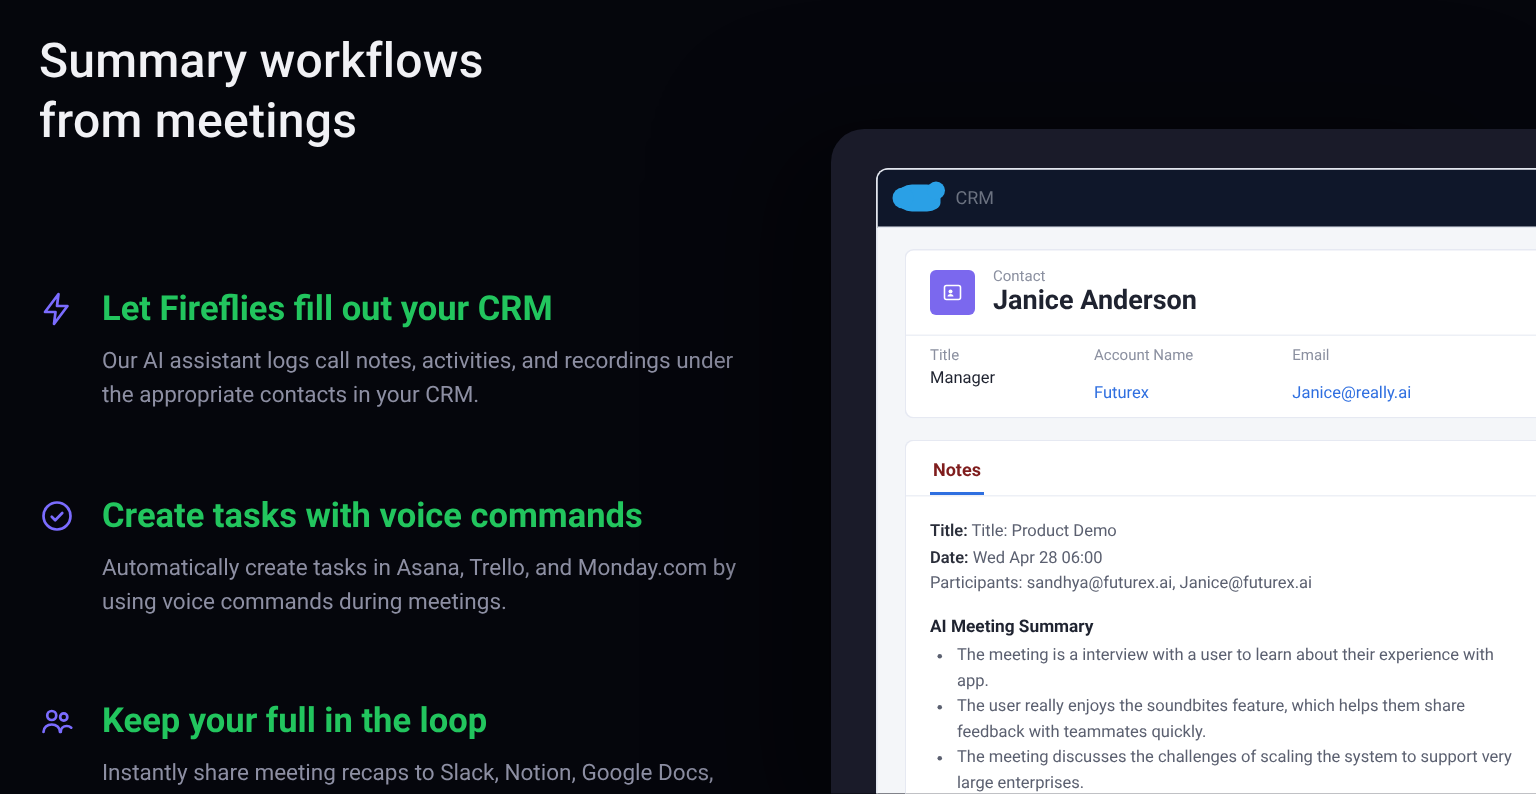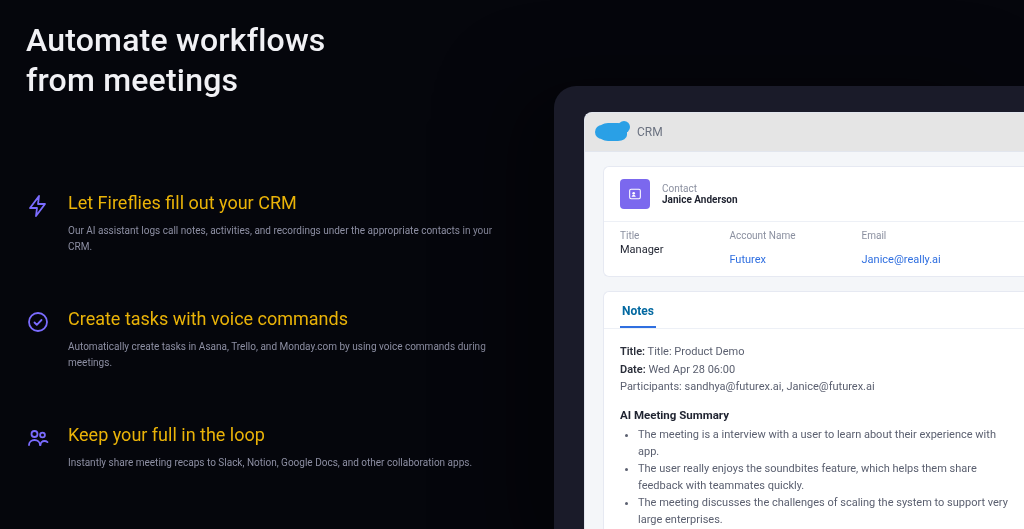--- a/index.html
+++ b/index.html
@@ -30,25 +30,25 @@
   }
   .blocks { display: flex; flex-direction: column; gap: 54px; }
   .block { display: flex; gap: 18px; }
   .block .icon {
     width: 24px; height: 24px; flex: 0 0 24px;
     color: #7b6cff;
     margin-top: 2px;
   }
   .block .txt { flex: 1; }
   .block-title {
-    font-size: 18px; font-weight: 400; color: #eab308;
+    font-size: 23px; font-weight: 700; color: #22c55e;
     margin-bottom: 10px;
   }
   .block-body {
-    font-size: 10px; line-height: 1.55; color: #8d8fa3;
+    font-size: 15px; line-height: 1.55; color: #8d8fa3;
     max-width: 430px;
   }
 
   .right {
     flex: 1;
     position: relative;
     display: flex;
     align-items: flex-start;
     justify-content: flex-end;
     padding-top: 66px;
@@ -70,21 +70,21 @@
     border-bottom: none;
     border-radius: 8px 0 0 0;
     font-size: 11px;
     color: #3b3f4a;
     overflow: hidden;
   }
   .crm-topbar {
     display: flex; align-items: center; gap: 10px;
     padding: 10px 14px;
     border-bottom: 1px solid #e2e6ee;
-    background: #e5e5e5;
+    background: #0f172a;
   }
   .sf-badge {
     width: 28px; height: 18px; border-radius: 9px / 6px;
     background: #2aa0e6;
     position: relative;
   }
   .sf-badge::before, .sf-badge::after {
     content: ""; position: absolute; background: #2aa0e6; border-radius: 50%;
   }
   .sf-badge::before { width: 14px; height: 14px; left: -4px; top: 2px; }
@@ -102,58 +102,58 @@
   }
   .contact-head { display: flex; align-items: center; gap: 12px; }
   .contact-avatar {
     width: 30px; height: 30px; border-radius: 4px;
     background: #7b68ee;
     display: flex; align-items: center; justify-content: center;
     color: #fff;
   }
   .contact-avatar svg { width: 16px; height: 16px; }
   .contact-meta .type { font-size: 10px; color: #8b90a0; }
-  .contact-meta .name { font-size: 10px; font-weight: 700; color: #1f2330; }
+  .contact-meta .name { font-size: 18px; font-weight: 700; color: #1f2330; }
   .divider { height: 1px; background: #edf0f6; margin: 12px -16px 8px -16px; }
   .contact-fields { display: flex; gap: 66px; }
   .field-lbl { font-size: 10px; color: #8b90a0; margin-bottom: 2px; }
   .field-val { font-size: 11px; color: #1f2330; }
   .field-val.link { color: #2f6fe0; margin-top: 12px; }
 
   .notes-card {
     background: #fff;
     border: 1px solid #e6e9f2;
     border-right: none;
     border-radius: 6px 0 0 6px;
     margin-top: 14px;
     padding: 0 16px 16px 16px;
   }
   .notes-tab {
     display: inline-block;
     font-size: 12px;
     font-weight: 700;
-    color: #0369a1;
+    color: #7f1d1d;
     padding: 12px 2px 8px 2px;
     border-bottom: 2px solid #2f6fe0;
   }
   .notes-tabrow { border-bottom: 1px solid #edf0f6; margin: 0 -16px 14px -16px; padding-left: 16px; }
   .notes-line { font-size: 11px; color: #5b6070; line-height: 1.6; }
   .notes-line .k { color: #2a2e3a; font-weight: 600; }
   .notes-link { color: #2f6fe0; }
   .sec-h { font-size: 11.5px; font-weight: 700; color: #1f2330; margin-top: 12px; margin-bottom: 4px; }
   .bullets { list-style: disc; padding-left: 18px; }
   .bullets li { font-size: 11px; color: #5b6070; line-height: 1.55; }
 </style>
 </head>
 <body>
 
 <div class="page">
   <div class="left">
     <h1 class="headline">
-      <span>Automate workflows</span><br>
+      <span>Summary workflows</span><br>
       <span>from meetings</span>
     </h1>
 
     <div class="blocks">
       <div class="block">
         <span class="icon">
           <svg viewBox="0 0 24 24" fill="none" stroke="currentColor" stroke-width="1.8" stroke-linecap="round" stroke-linejoin="round">
               <path d="M13 2 4 14h7l-1 8 9-12h-7l1-8z"></path>
             </svg>
         </span>

